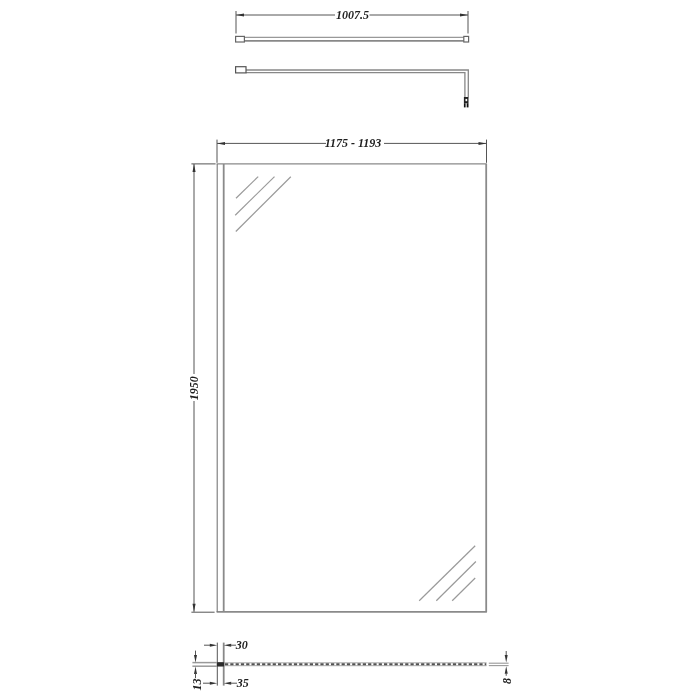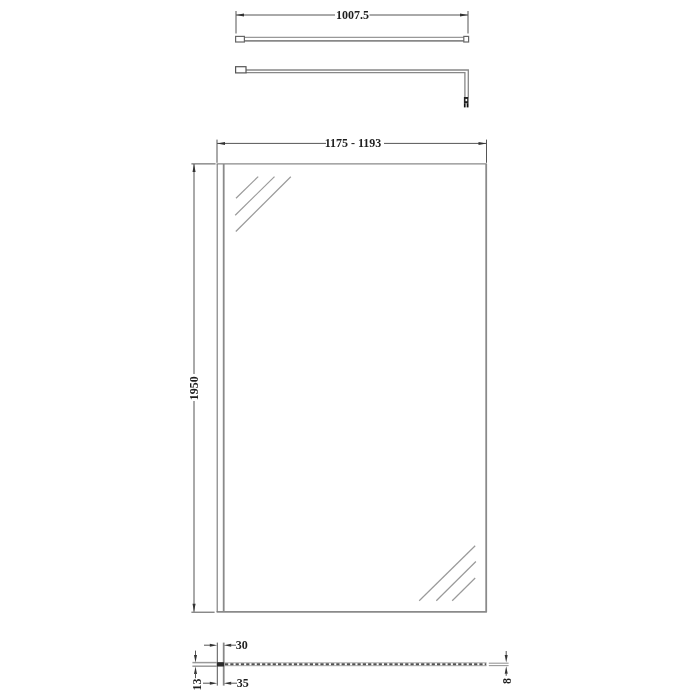--- a/index.html
+++ b/index.html
@@ -1,16 +1,16 @@
 <!DOCTYPE html>
 <html><head>
 <meta charset="utf-8">
 <style>
   html,body{margin:0;padding:0;background:#ffffff;}
-  .page{position:relative;width:610px;height:700px;background:#ffffff;overflow:hidden;}
+  .page{position:relative;width:610px;height:700px;background:#ffffff;overflow:hidden;font-style:italic;}
   text{font-family:"Liberation Serif",serif;font-weight:bold;fill:#1f1f1f;}
 </style>
 </head>
 <body>
 <div class="page">
 <svg width="700" height="700" viewBox="0 0 700 700" xmlns="http://www.w3.org/2000/svg">
   <rect x="0" y="0" width="700" height="700" fill="#ffffff"></rect>
 
   <g>
     <line x1="236" y1="11" x2="236" y2="33.5" stroke="#555" stroke-width="1"></line>

